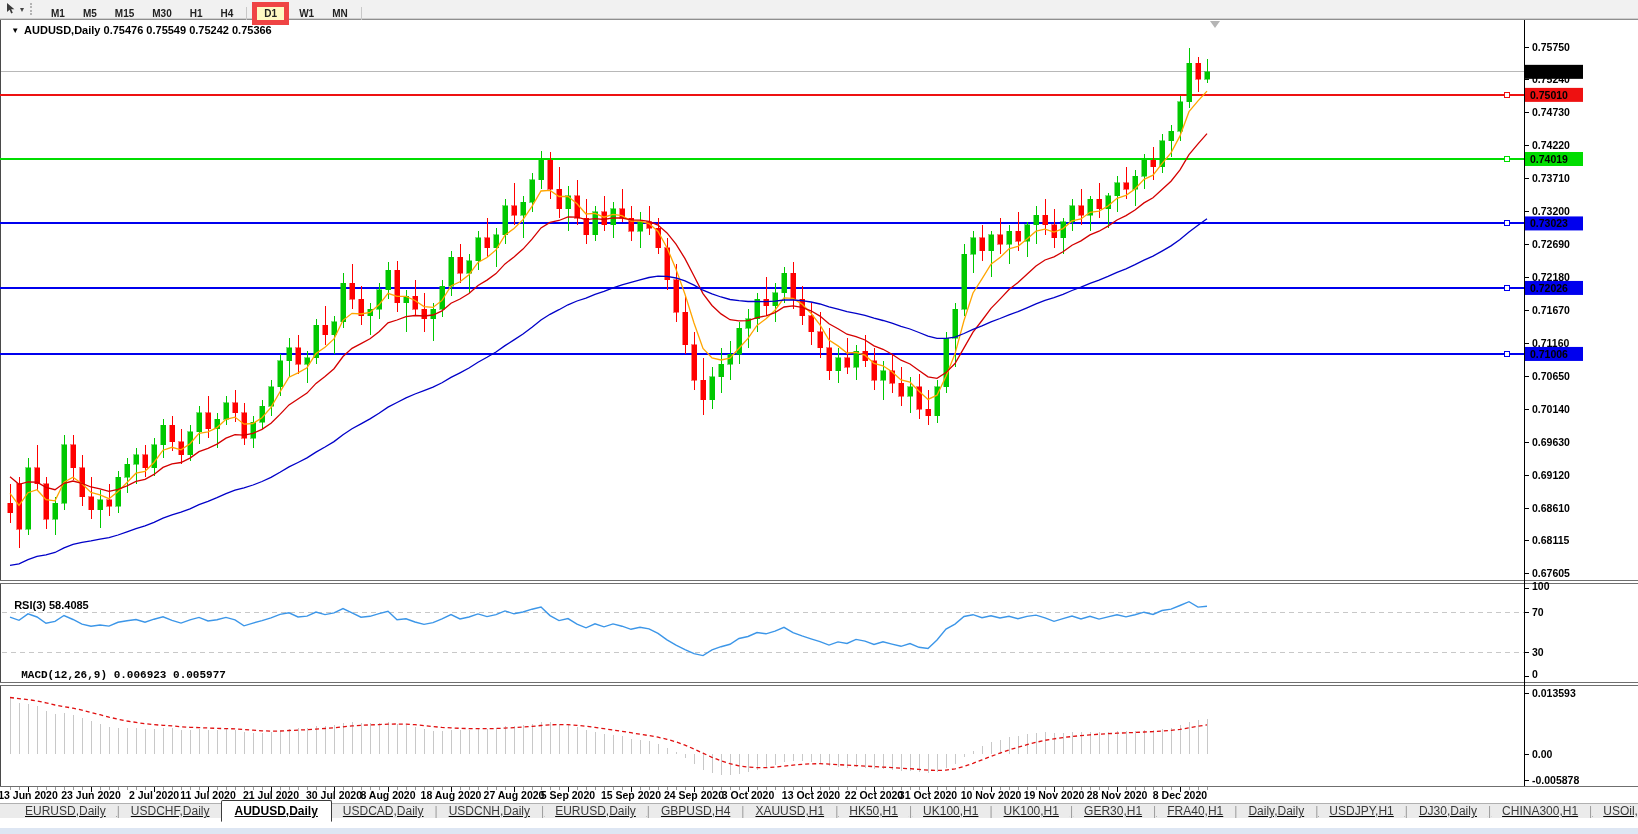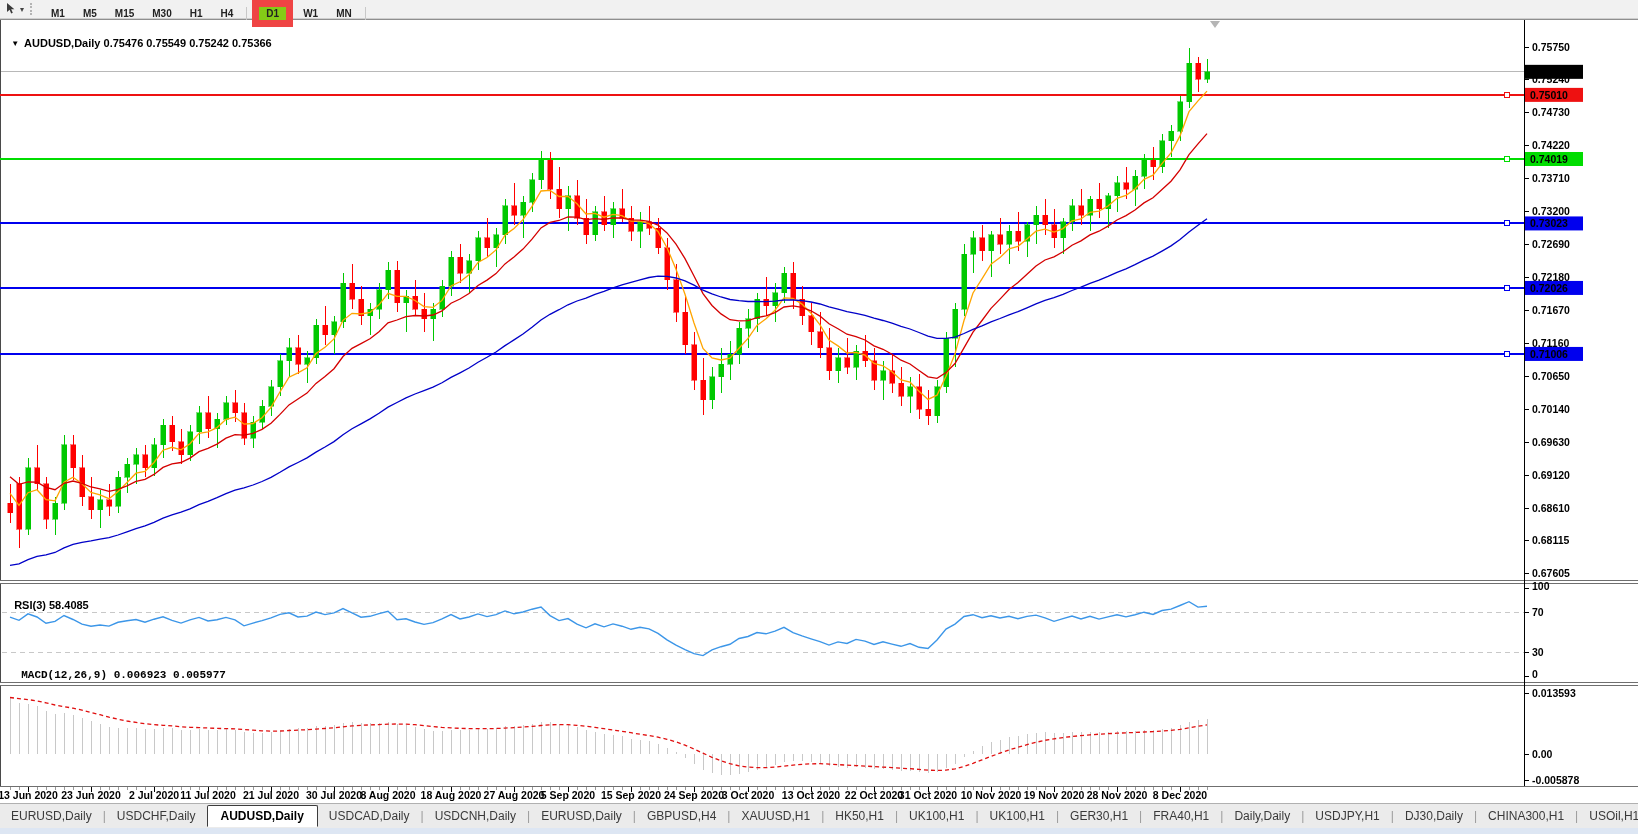--- a/index.html
+++ b/index.html
@@ -7,34 +7,34 @@
        font-family:"Liberation Sans",sans-serif;-webkit-font-smoothing:antialiased;}
   
   .toolbar{position:absolute;top:0;left:0;width:100%;height:18px;background:#f1f1f1;
            border-bottom:1px solid #cfcfcf;display:flex;align-items:center;z-index:6;}
   .toolicon{width:18px;height:14px;display:flex;align-items:center;justify-content:center;margin-left:2px;}
   .caret{font-size:8px;color:#444;margin-right:3px;}
   .grip{width:3px;height:12px;border-left:2px dotted #b4b4b4;margin:0 7px 0 3px;}
   .vsep{width:1px;height:13px;background:#c8c8c8;margin:0 4px;}
   .tf{font:700 10px "Liberation Sans",sans-serif;color:#222;background:transparent;
       border:1px solid transparent;padding:1px 7px;margin:0 1px;cursor:default;}
-  .tf.active{background:#84cc16;border:7px solid #ef4444;}
+  .tf.active{background:#fef9c3;border:5px solid #ef4444;}
   
   #chart-svg{position:absolute;top:0;left:0;z-index:1;}
   svg text{font-family:"Liberation Sans",sans-serif;fill:#000;}
   
   .ovl{position:absolute;z-index:3;font:700 11px "Liberation Sans",sans-serif;color:#000;white-space:pre;}
-  #chart-title{top:25px;left:5px;}
+  #chart-title{top:12px;left:5px;}
   #chart-title .tri{font-size:8px;margin-right:5px;position:relative;top:-1px;}
   #rsi-label{top:587px;left:8px;}
   #macd-label{top:657px;left:8px;font-family:Liberation Mono, monospace;}
   
-  .tabbar{position:absolute;top:803px;left:0;width:100%;height:25px;background:#ebebeb;
-          border-top:1px solid #b0b0b0;display:flex;align-items:center;
-          box-sizing:border-box;z-index:6;}
+  .tabbar{position:absolute;top:803px;left:0;width:100%;height:15px;background:#ebebeb;
+          border-top:1px solid #b0b0b0;display:flex;align-items:center;padding-left:14px;
+          box-sizing:border-box;z-index:6;text-decoration:underline;}
   .tab{font:12px "Liberation Sans",sans-serif;color:#3a3a3a;padding:3px 11px;white-space:nowrap;cursor:default;}
   .tab.active{background:#fff;border:1px solid #3c3c3c;border-bottom-color:#fff;border-radius:2px 2px 0 0;
               font-weight:700;color:#000;padding:3px 13px;}
   .tabsep{color:#9a9a9a;font-size:12px;}
   .statusbar{position:absolute;top:828px;left:0;width:100%;height:6px;background:#dde6f3;z-index:6;}
 </style>
 </head>
 <body>
 
 <div class="toolbar">

